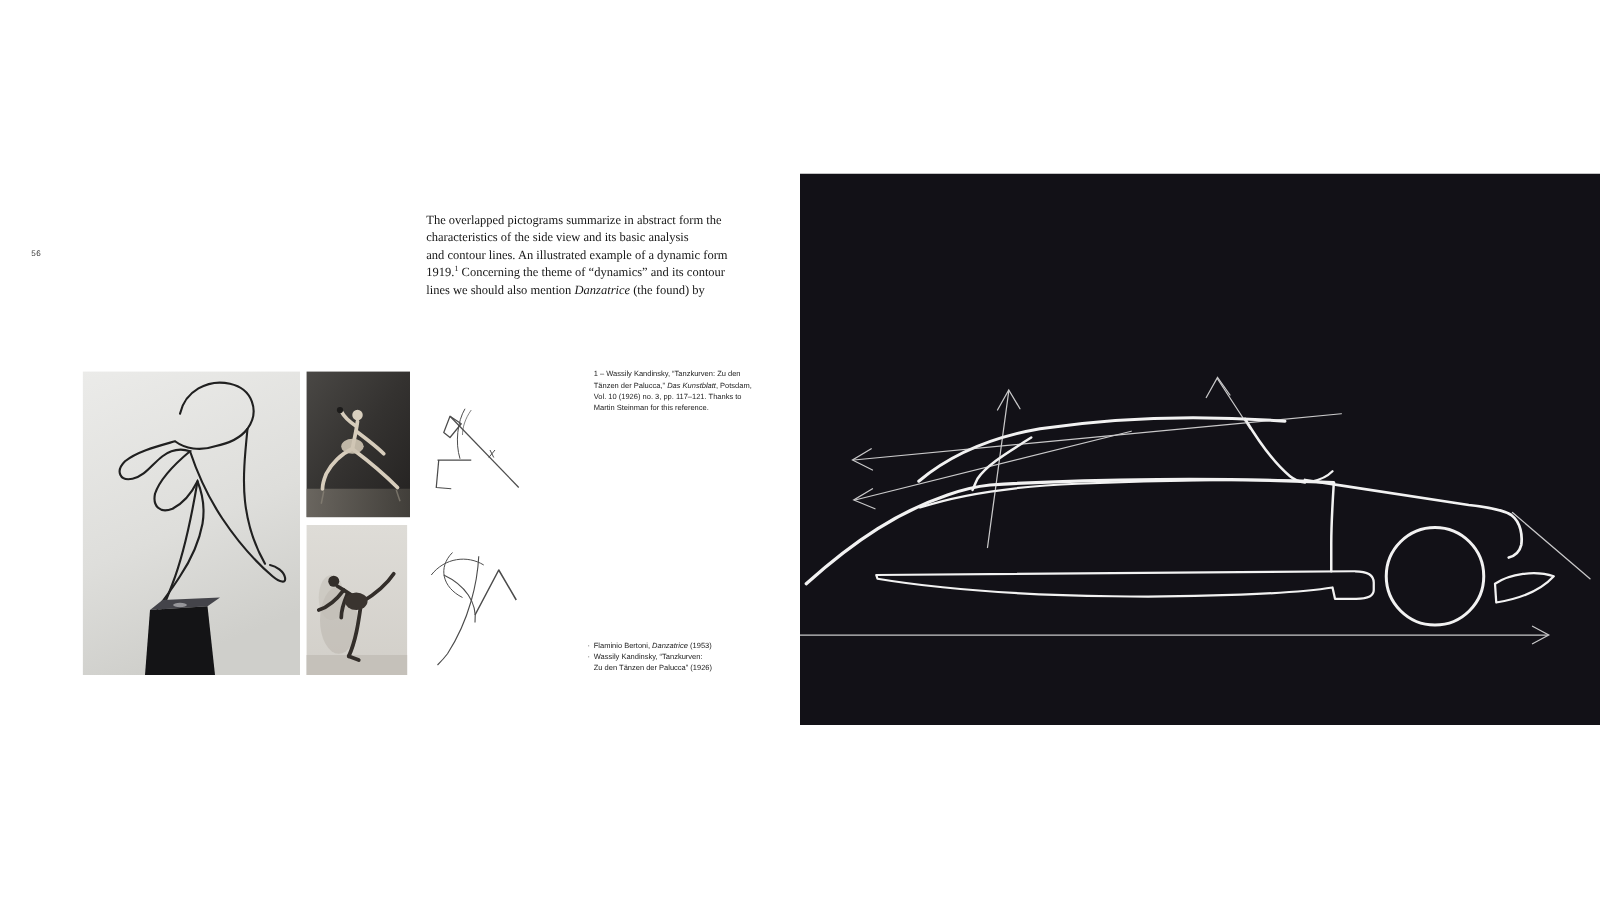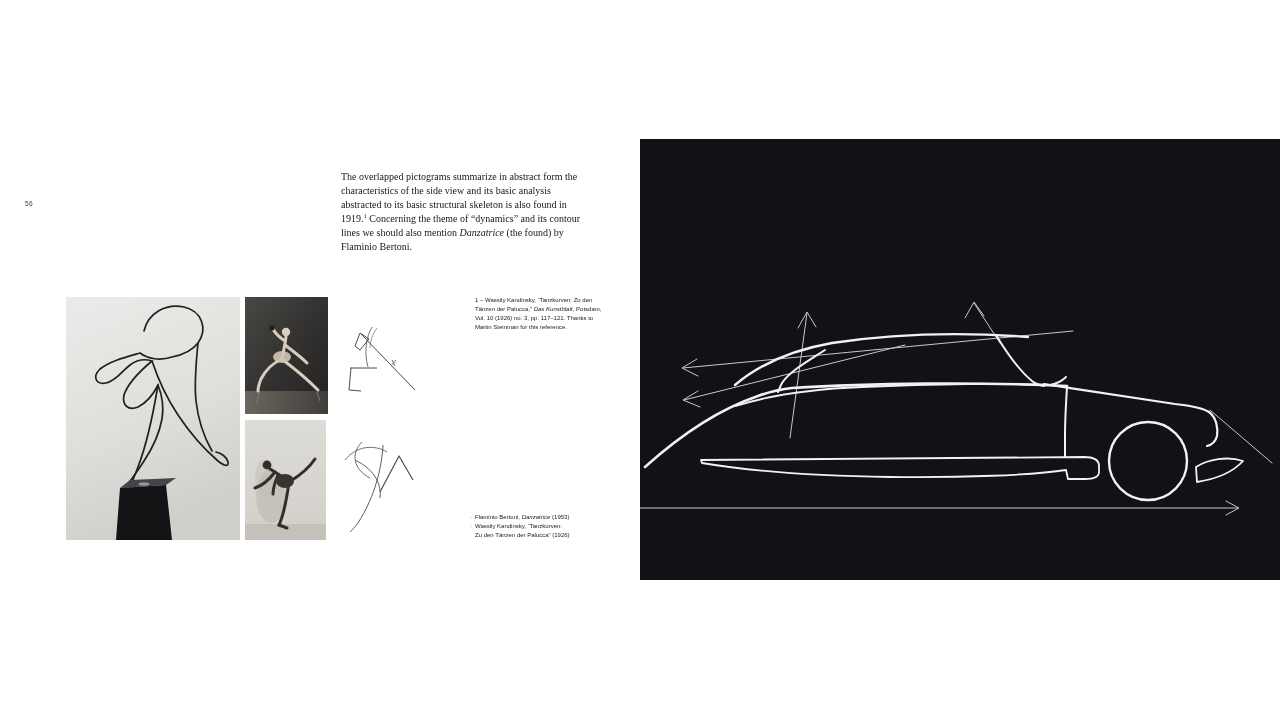--- a/index.html
+++ b/index.html
@@ -28,24 +28,23 @@
 </head>
 <body>
 
 <div class="canvas">
 
   <div class="pagenum">56</div>
 
   <div class="bodytext">
     <div>The overlapped pictograms summarize in abstract form the</div>
     <div>characteristics of the side view and its basic analysis</div>
-    <div>abstracted to its basic structural skeleton is also found in</div>
+    <div>and contour lines. An illustrated example of a dynamic form</div>
     <div><span>1919.</span><sup>1</sup><span> Concerning the theme of “dynamics” and its contour</span></div>
     <div><span>lines we should also mention </span><i>Danzatrice</i><span> (the found) by</span></div>
-    <div>Flaminio Bertoni.</div>
   </div>
 
   <div class="footnote">
     <div>1 – Wassily Kandinsky, “Tanzkurven: Zu den</div>
     <div><span>Tänzen der Palucca,” </span><i>Das Kunstblatt</i><span>, Potsdam,</span></div>
     <div>Vol. 10 (1926) no. 3, pp. 117–121. Thanks to</div>
     <div>Martin Steinman for this reference.</div>
   </div>
 
   <div class="fig fig-wire">

